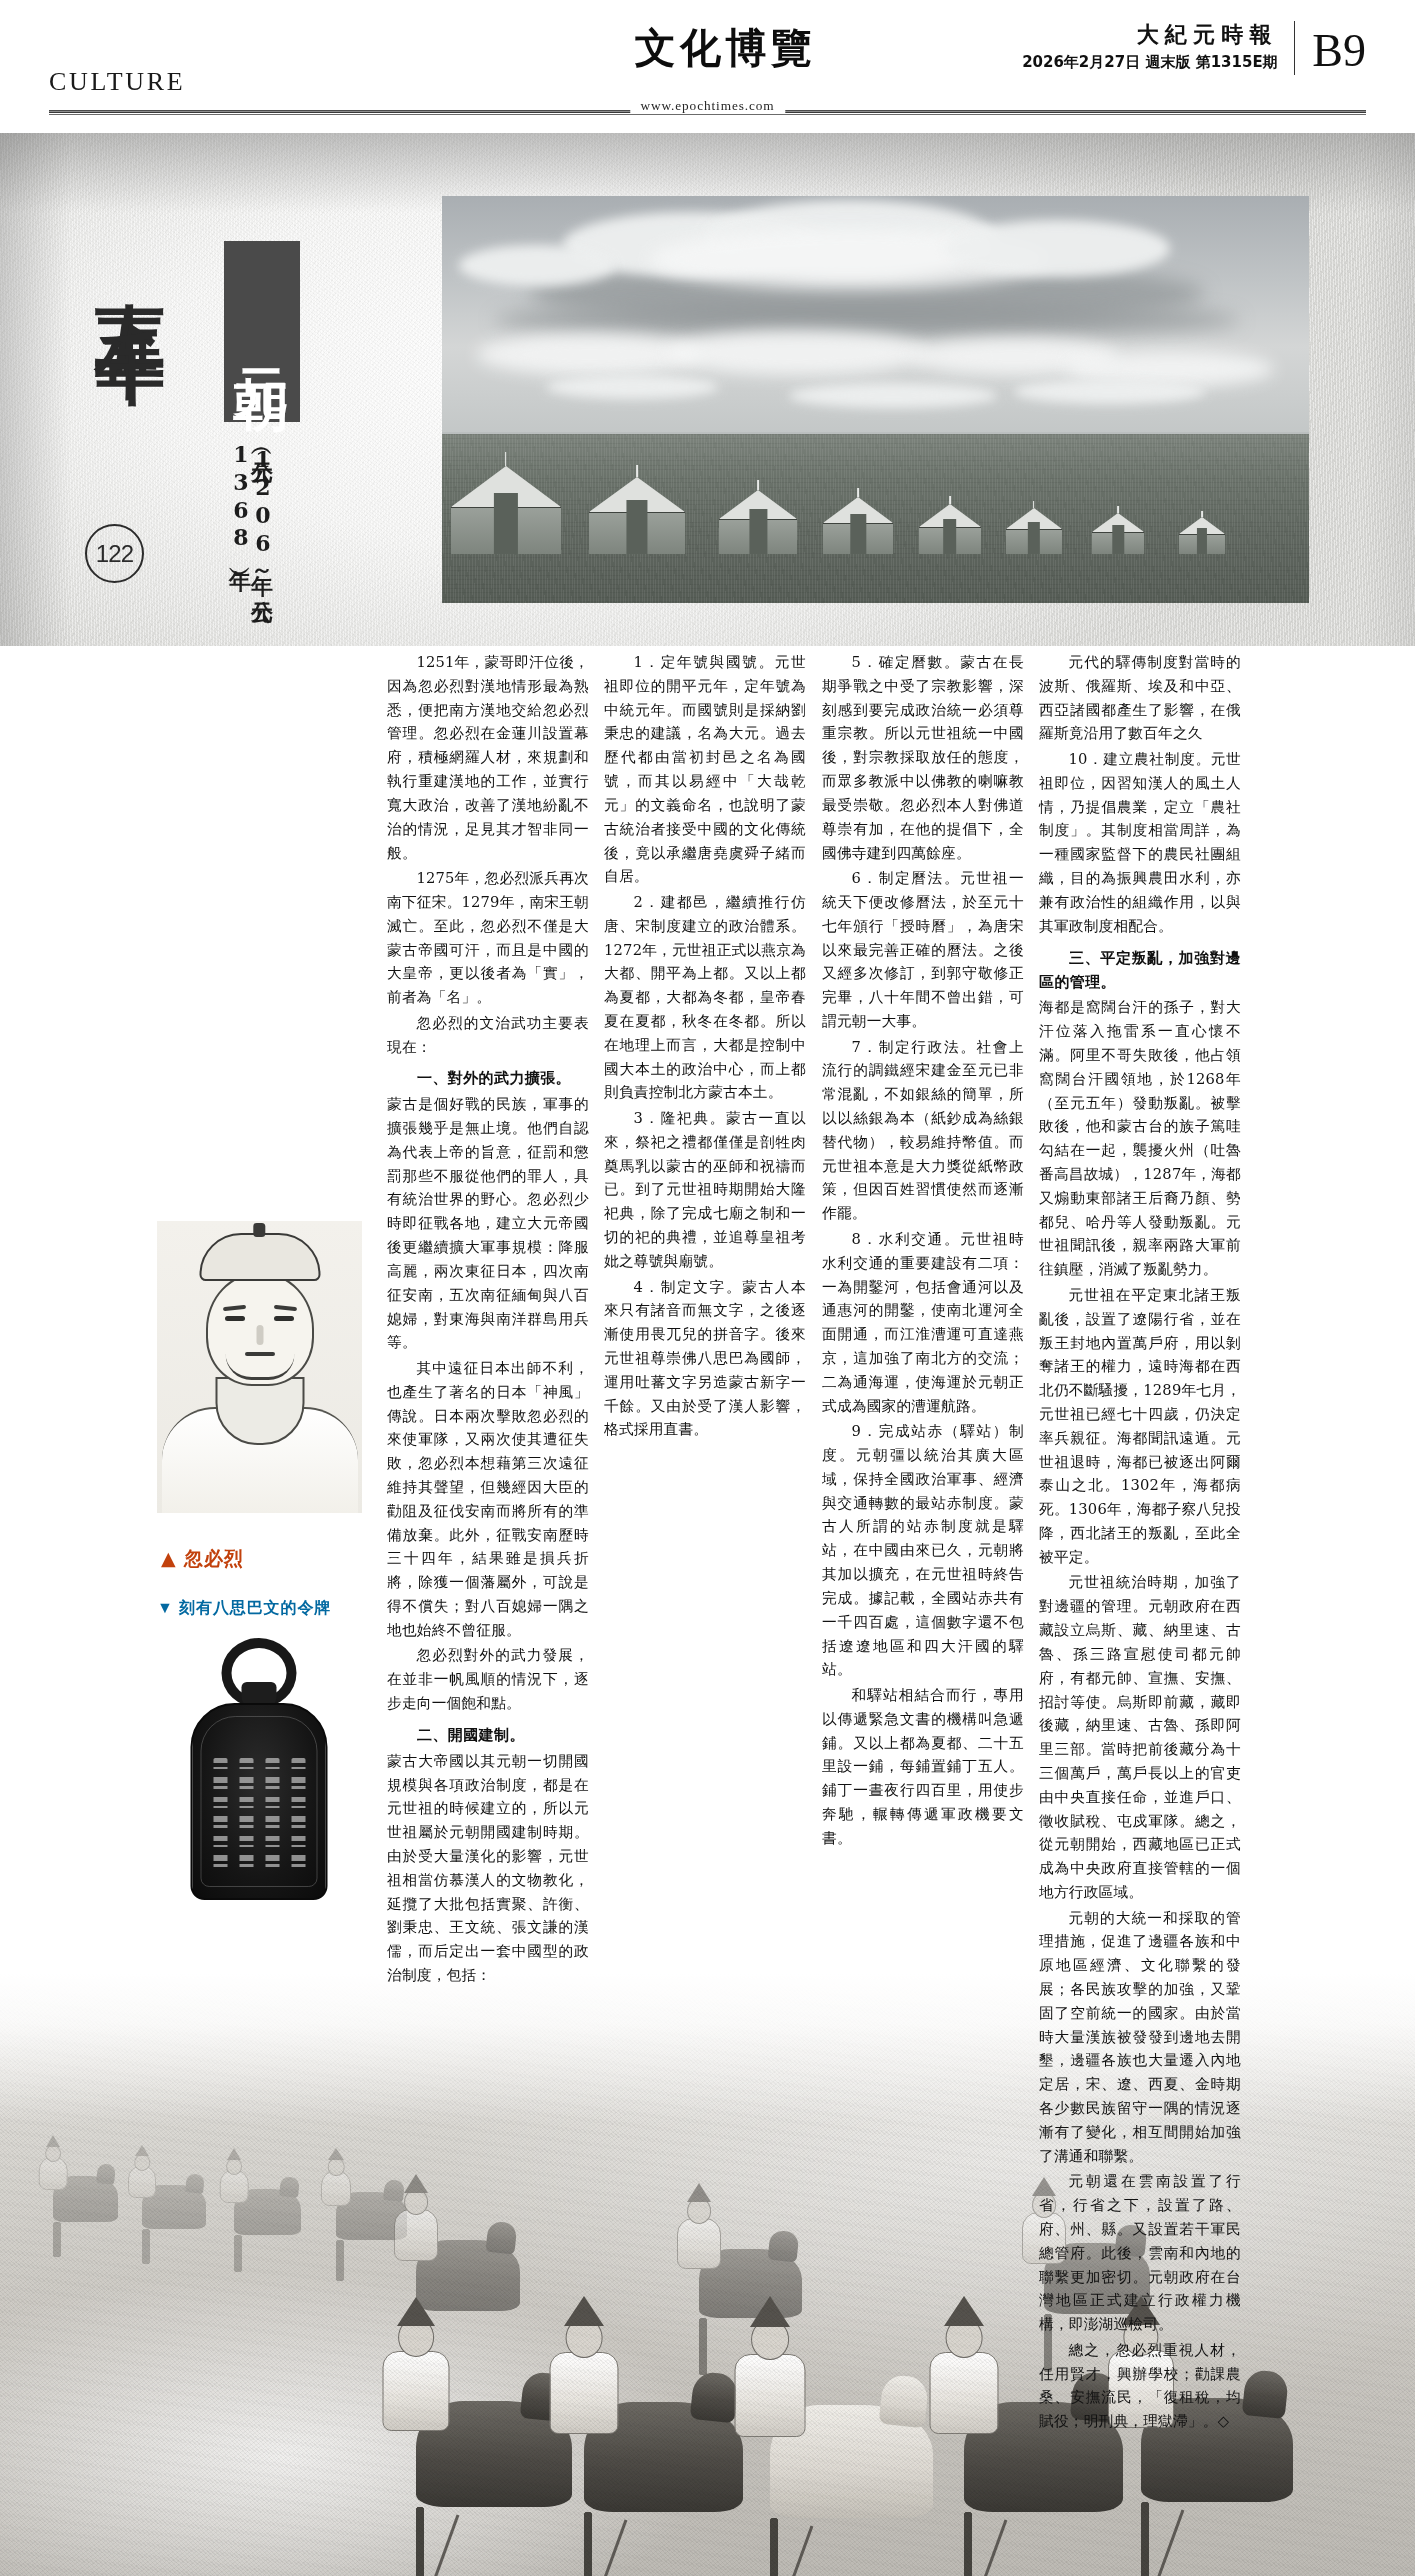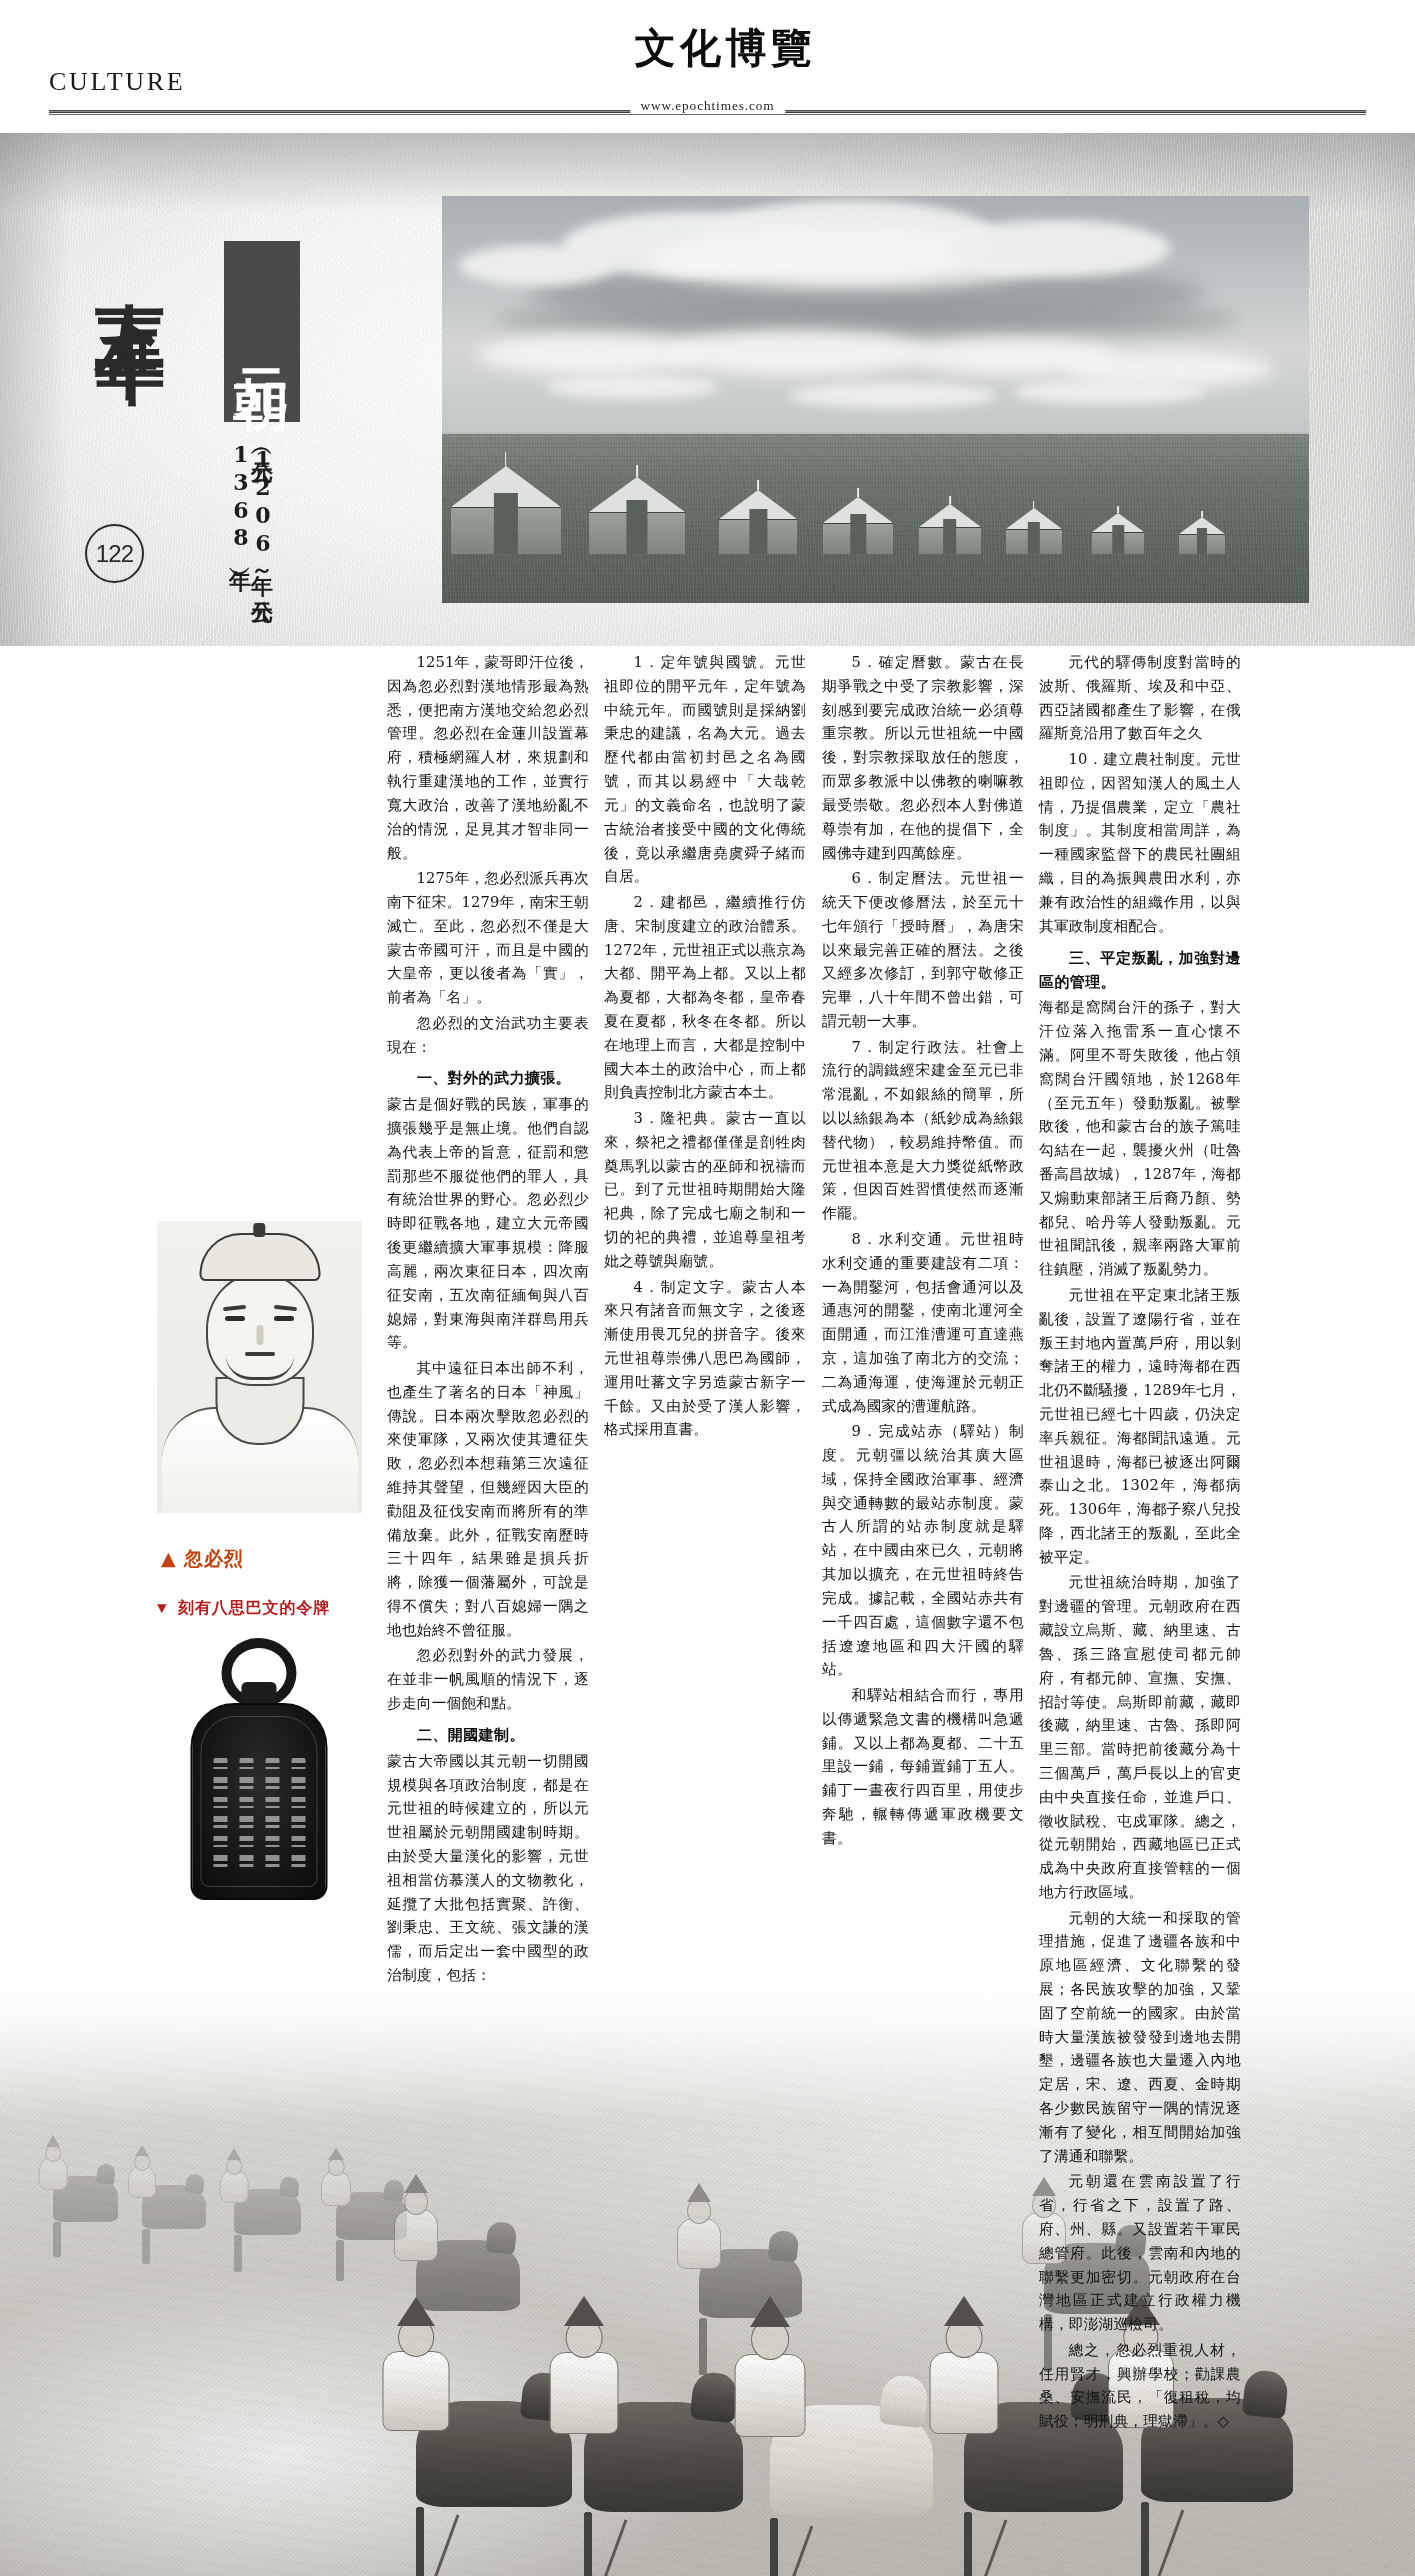--- a/index.html
+++ b/index.html
@@ -160,22 +160,22 @@
     background:linear-gradient(180deg,#ffffff 0%,#f2f0ea 100%);border-top:2.7px solid #54544f;
     border-radius:53px 53px 0 0;}
 
   .cap-portrait{
     position:absolute;left:161px;top:1546px;width:186px;z-index:6;
     font-family:"DejaVu Sans","Liberation Sans",sans-serif;
     font-size:19px;font-weight:700;color:#c2410c;letter-spacing:0.9px;
   }
   .cap-tablet{
     position:absolute;left:157px;top:1598px;width:212px;z-index:6;
-    font-family:Liberation Mono, monospace;
-    font-size:16px;font-weight:700;color:#b91c1c;letter-spacing:0.9px;
+    font-family:Liberation Sans, sans-serif;
+    font-size:16px;font-weight:700;color:#0369a1;letter-spacing:0.9px;
   }
 
   
   .tablet{position:absolute;left:186px;top:1638px;width:146px;height:265px;z-index:5;}
   .t-ring{position:absolute;left:50%;transform:translateX(-50%);top:0;width:55px;height:50px;
     border:10.6px solid #181818;border-radius:50%;background:transparent;}
   .t-neck{position:absolute;left:50%;transform:translateX(-50%);top:44px;width:35px;height:26.5px;
     background:#1d1d1d;border-radius:5.3px 5.3px 12.4px 12.4px;}
   .t-plate{position:absolute;left:50%;transform:translateX(-50%);top:65px;width:133px;height:193px;
     background:radial-gradient(ellipse at 50% 40%,#2c2c2c 0%,#151515 60%,#0b0b0b 100%);
@@ -259,20 +259,27 @@
 
 <div class="page">
 
   <div class="masthead">
     <div class="mh-culture">CULTURE</div>
 
     <div class="mh-center">
       <div class="mh-cn">文化博覽</div>
     </div>
 
+    <div class="mh-right">
+      <div class="mh-right-txt">
+        <div class="mh-logo">大紀元時報</div>
+        <div class="mh-issue">2026年2月27日 週末版  第1315E期</div>
+      </div>
+      <div class="mh-page">B9</div>
+    </div>
 
     <div class="mh-rule-wrap">
       <div class="mh-rule"></div>
       <div class="mh-rule2"></div>
       <div class="mh-url-mask">www.epochtimes.com</div>
     </div>
   </div>
 
   <div class="hero"></div>
 

